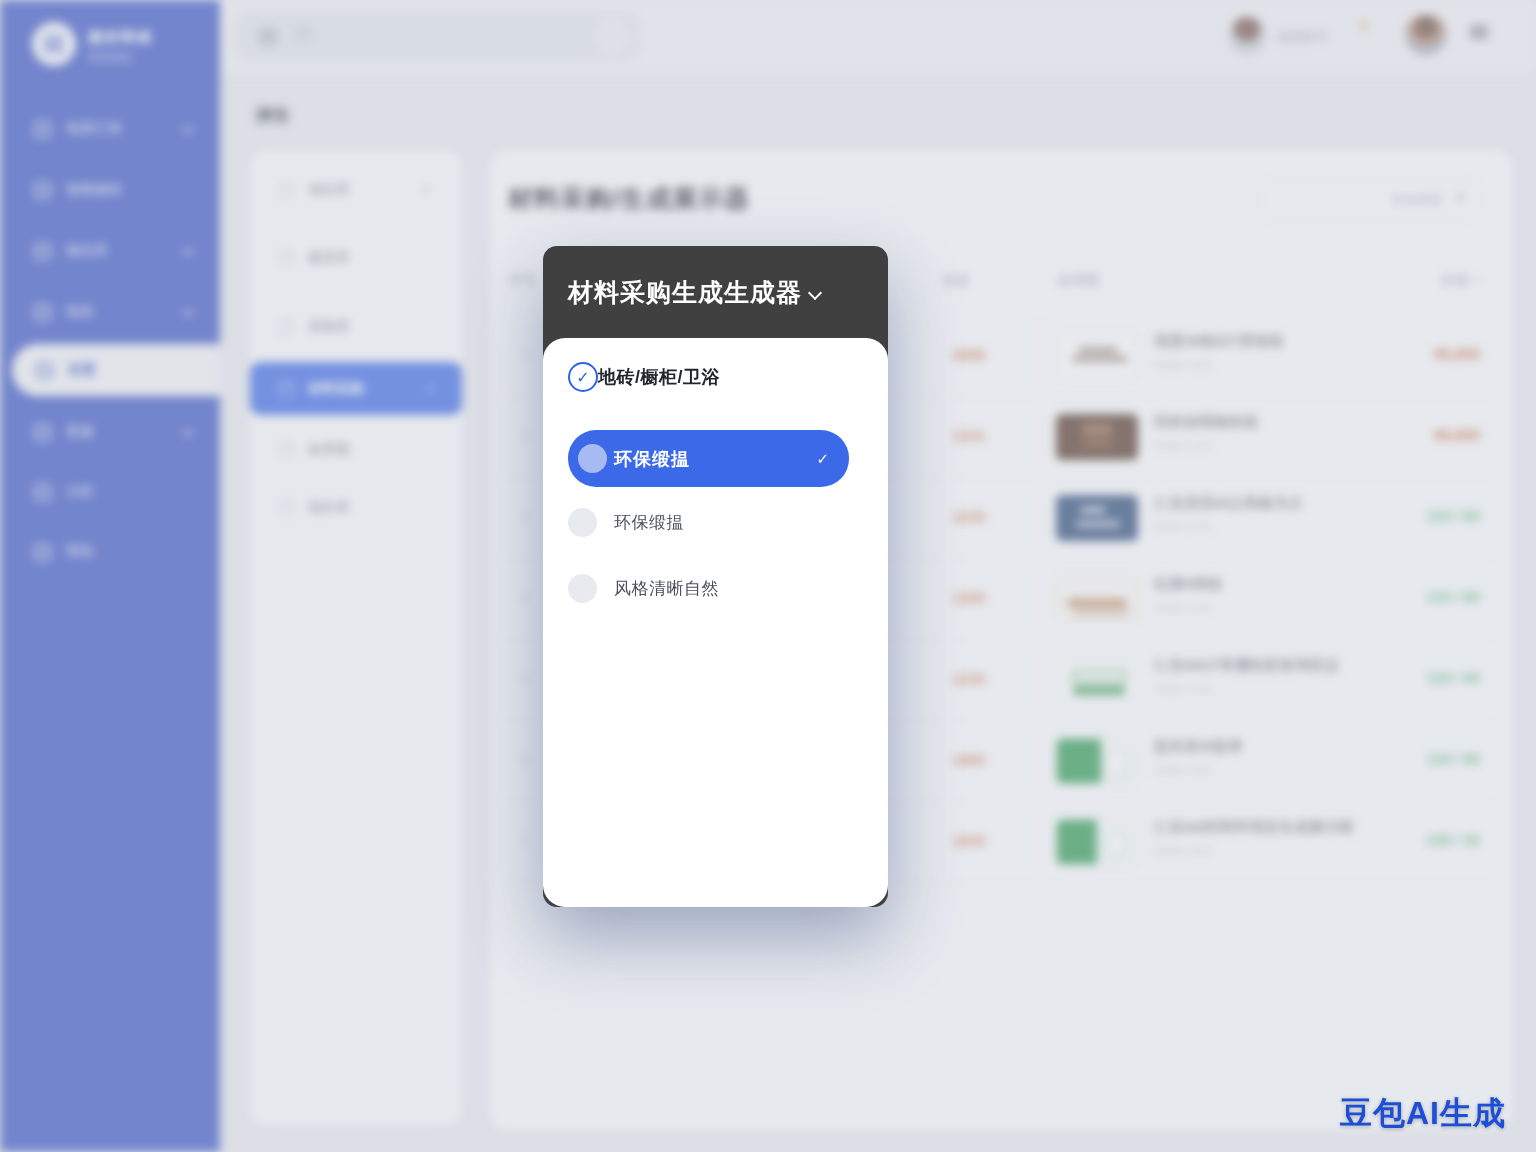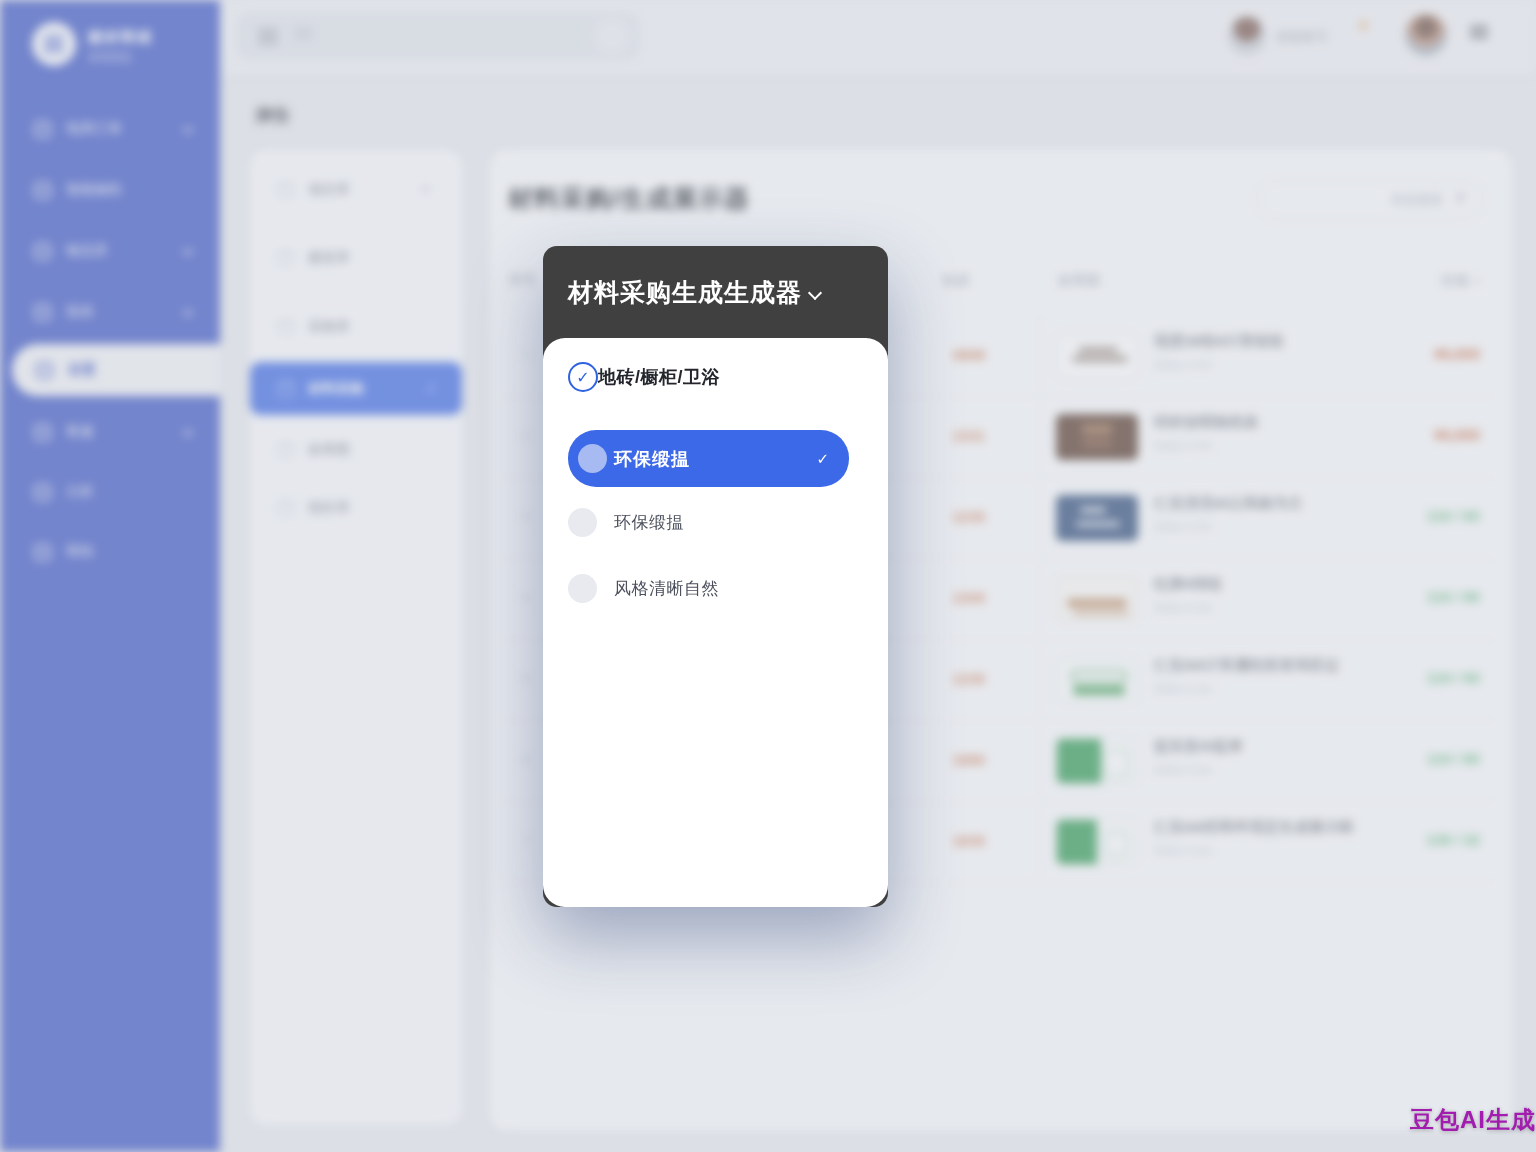--- a/index.html
+++ b/index.html
@@ -133,21 +133,21 @@
   .pill .radio{position:absolute;left:10px;width:29px;height:29px;border-radius:50%;background:#a7bbf2;}
   .pill .pt{position:absolute;left:46px;color:#fff;font-size:18px;font-weight:bold;letter-spacing:1px;}
   .pill .pc{position:absolute;right:20px;color:#fff;font-size:15px;font-weight:bold;}
   .pill .pc::after{content:"✓";}
   .opt{position:absolute;left:25px;width:281px;height:29px;display:flex;align-items:center;}
   .opt .radio{position:absolute;left:0;width:29px;height:29px;border-radius:50%;background:#e8eaf0;}
   .opt .ot{position:absolute;left:46px;font-size:17px;color:#4b505c;letter-spacing:.5px;}
   .o2{top:170px;}.o3{top:236px;}.o4{top:302px;}
 
   
-  .watermark{position:absolute;right:0;bottom:16px;color:#a21caf;font-size:24px;font-weight:bold;
+  .watermark{position:absolute;right:30px;bottom:16px;color:#1d4ed8;font-size:32px;font-weight:bold;
              text-shadow:0 1px 4px rgba(0,0,0,.28);letter-spacing:1px;}
 </style>
 </head>
 <body>
 
 <div class="stage">
 
   <div class="bg">
 
     <aside class="sidebar">

